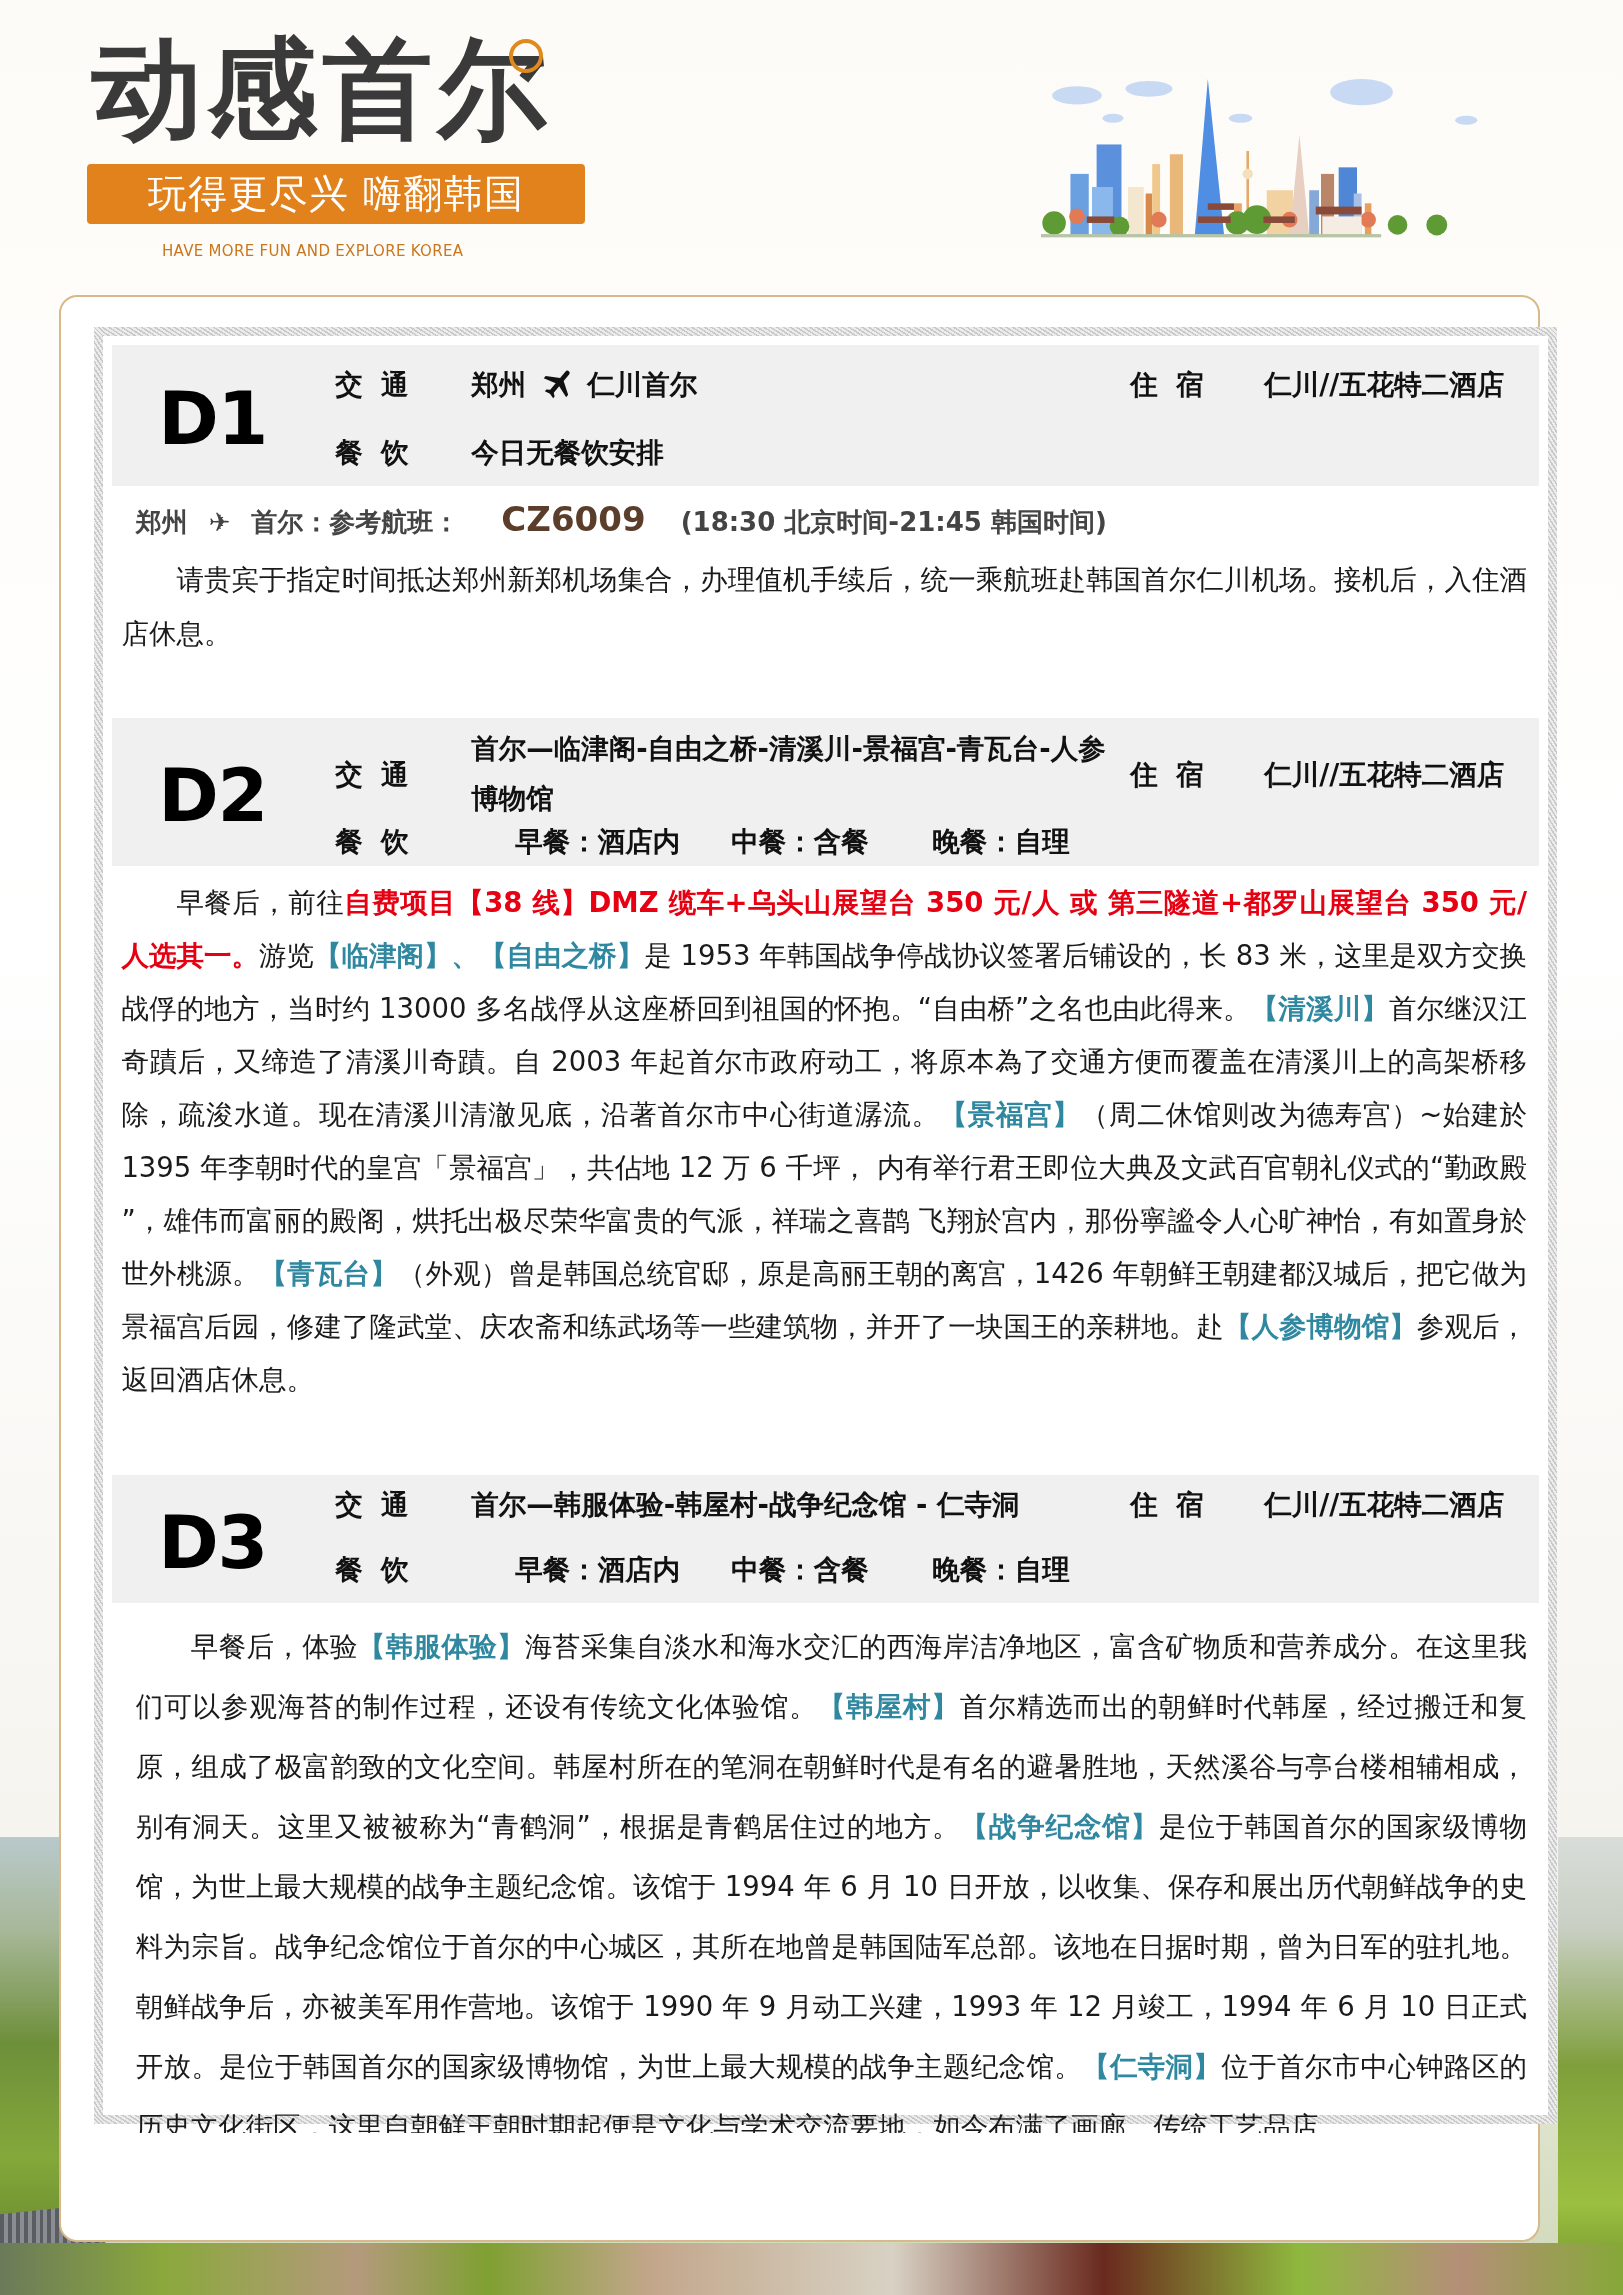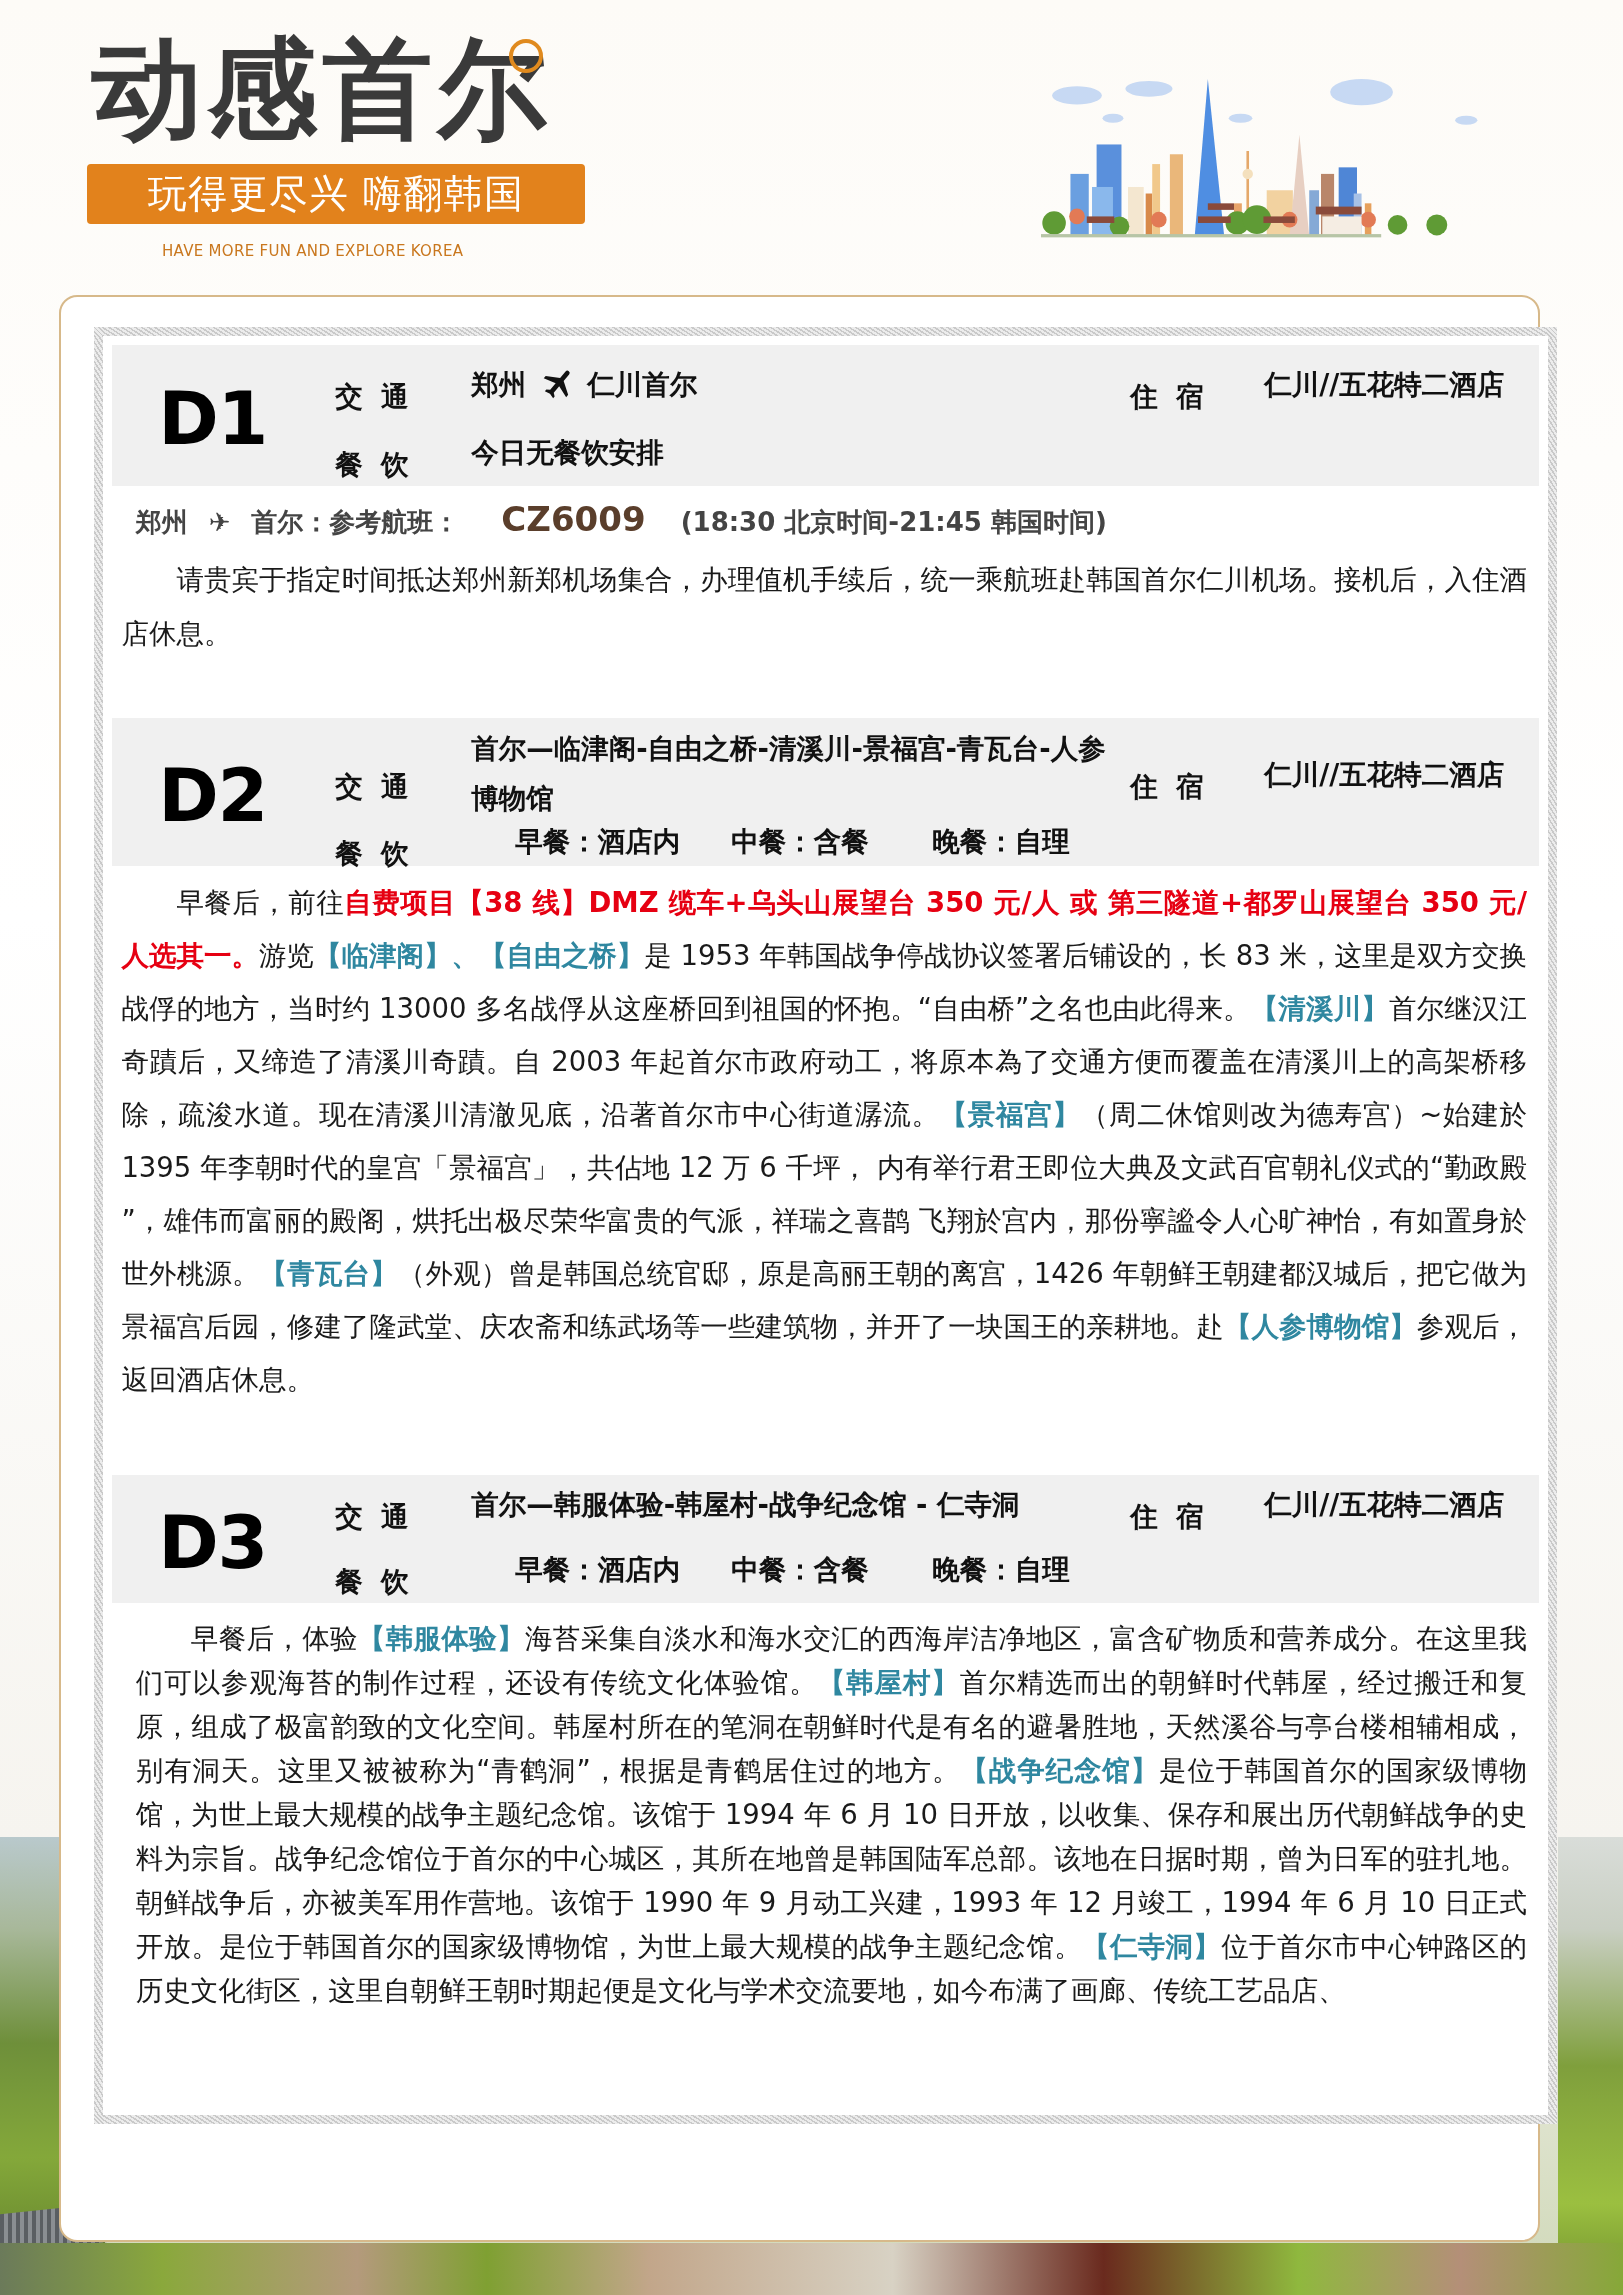--- a/index.html
+++ b/index.html
@@ -36,21 +36,21 @@
   .card { position: absolute; left: 59px; top: 295px; width: 1481px; height: 1947px;
     background: #fff; border: 2px solid #d7b98a; border-radius: 18.3px; box-sizing: border-box; }
   .frame { position: absolute; left: 94px; top: 327px; width: 1463px; height: 1797px; box-sizing: border-box;
     border: 9.2px solid transparent;
     border-image: repeating-linear-gradient(45deg, #c9c9c9 0 2px, #ececec 2px 4.6px) 14;
     background: #fff; }
   .frame-inner { position: absolute; left: 9.2px; top: 9.2px; right: 9.2px; bottom: 9.2px; }
 
   .day-head { position: absolute; left: 0; right: 0; background: #f0f0f0; padding-left: 28px; }
   .day-num { position: absolute; left: 46px; font-size: 73px; font-weight: bold; color: #000; letter-spacing: -1.3px; }
-  .lab { position: absolute; font-size: 27.5px; font-weight: bold; color: #111; letter-spacing: 18.3px; margin-top: 12px; }
+  .lab { position: absolute; font-size: 27.5px; font-weight: bold; color: #111; letter-spacing: 18.3px; }
   .val { position: absolute; font-size: 27.5px; font-weight: bold; color: #111; }
   .meal { position: absolute; font-size: 27.5px; font-weight: bold; color: #111; margin-left: 44px; }
 
   .para { position: absolute; left: 9.2px; right: 11.8px; font-size: 27.5px; color: #1a1a1a; text-align: justify; }
   .para span { }
   .red { color: #e60012; font-weight: bold; }
   .teal { color: #2f87a0; font-weight: bold; }
 
   .flight-row { position: absolute; left: 23.6px; font-size: 26px; font-weight: bold; color: #444; white-space: nowrap; }
   .flight-code { color: #5a3e2b; font-size: 34px; font-weight: bold; margin: 0 26px 0 33px; }
@@ -170,19 +170,19 @@
       <div class="lab" style="left:223px; top:11.8px;">交通</div>
       <div class="val" style="left:359px; top:11.8px;">首尔—韩服体验-韩屋村-战争纪念馆 - 仁寺洞</div>
       <div class="lab" style="left:1018px; top:11.8px;">住宿</div>
       <div class="val" style="left:1152px; top:11.8px;">仁川//五花特二酒店</div>
       <div class="lab" style="left:223px; top:77px;">餐饮</div>
       <div class="meal" style="left:359px; top:77px;">早餐：酒店内</div>
       <div class="meal" style="left:575px; top:77px;">中餐：含餐</div>
       <div class="meal" style="left:776px; top:77px;">晚餐：自理</div>
     </div>
 
-    <div class="para" style="top:1271px; left:23.6px; line-height:44px; text-indent:55px; height:517px; overflow:hidden;">
+    <div class="para" style="top:1271px; left:23.6px; line-height:60px; text-indent:55px; height:517px; overflow:hidden;">
       <span>早餐后，体验</span><span class="teal">【韩服体验】</span><span>海苔采集自淡水和海水交汇的西海岸洁净地区，富含矿物质和营养成分。在这里我们可以参观海苔的制作过程，还设有传统文化体验馆。</span><span class="teal">【韩屋村】</span><span>首尔精选而出的朝鲜时代韩屋，经过搬迁和复原，组成了极富韵致的文化空间。韩屋村所在的笔洞在朝鲜时代是有名的避暑胜地，天然溪谷与亭台楼相辅相成，别有洞天。这里又被被称为“青鹤洞”，根据是青鹤居住过的地方。</span><span class="teal">【战争纪念馆】</span><span>是位于韩国首尔的国家级博物馆，为世上最大规模的战争主题纪念馆。该馆于 1994 年 6 月 10 日开放，以收集、保存和展出历代朝鲜战争的史料为宗旨。战争纪念馆位于首尔的中心城区，其所在地曾是韩国陆军总部。该地在日据时期，曾为日军的驻扎地。朝鲜战争后，亦被美军用作营地。该馆于 1990 年 9 月动工兴建，1993 年 12 月竣工，1994 年 6 月 10 日正式开放。是位于韩国首尔的国家级博物馆，为世上最大规模的战争主题纪念馆。</span><span class="teal">【仁寺洞】</span><span>位于首尔市中心钟路区的历史文化街区，这里自朝鲜王朝时期起便是文化与学术交流要地，如今布满了画廊、传统工艺品店、</span>
     </div>
 
   </div>
 </div>
 
 
 </body></html>

